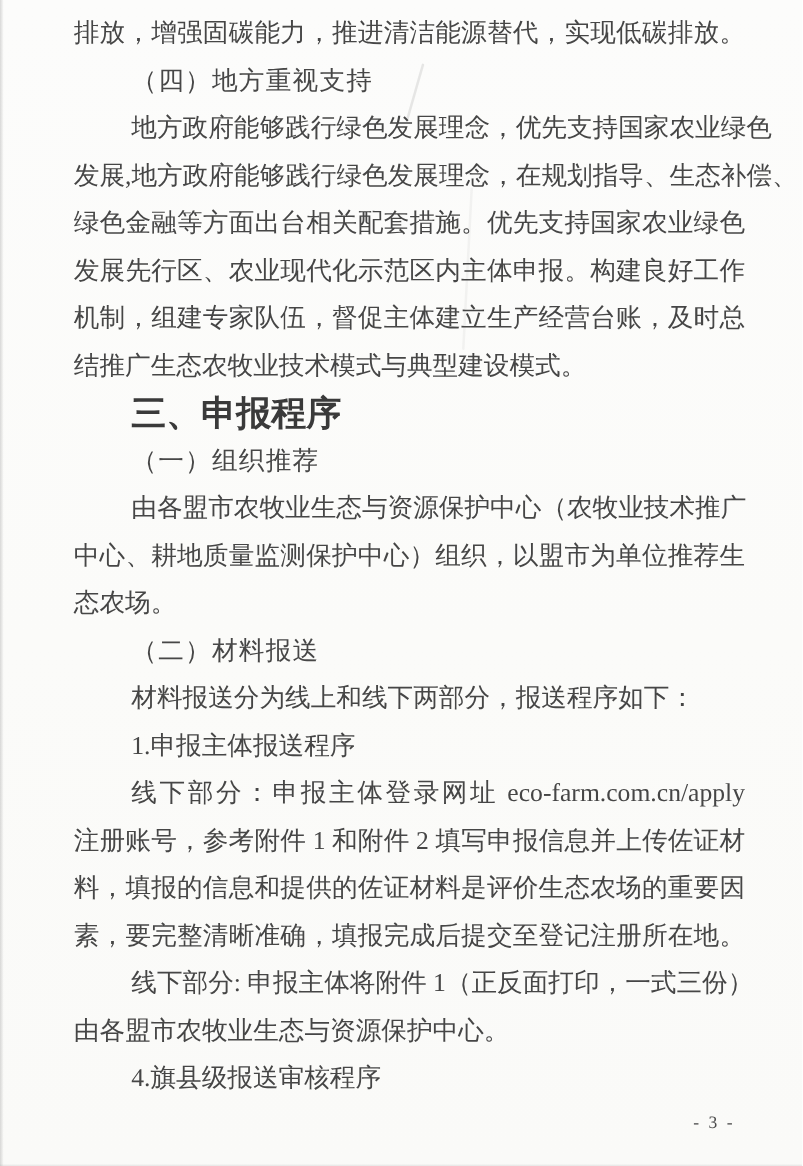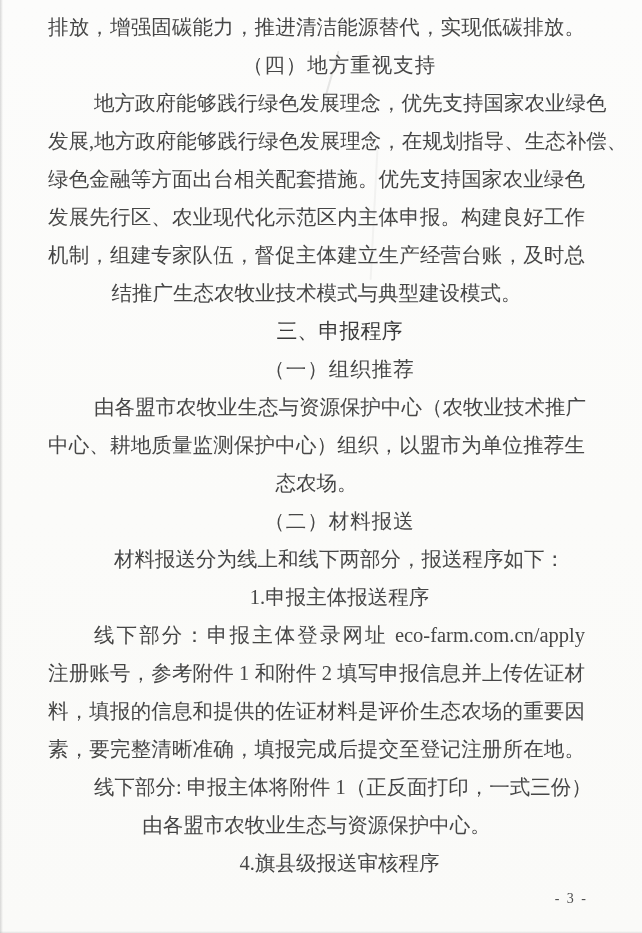--- a/index.html
+++ b/index.html
@@ -39,45 +39,45 @@
   .crease-2 {
     position: absolute;
     left: 373px; top: 150px;
     width: 2px; height: 130px;
     background: rgba(130,130,130,0.08);
     transform: rotate(3deg);
     border-radius: 2px;
   }
   .text-block {
     position: absolute;
-    left: 48px;
+    left: 59px;
     top: 8px;
     width: 537px;
   }
   .line {
     font-size: 20.5px;
     line-height: 38px;
     height: 38px;
     color: #464646;
     white-space: nowrap;
     overflow: visible;
-    text-align: center;
+    text-align: left;
   }
   .line.indent {
     padding-left: 46px;
   }
   .line.fill {
     text-align: justify;
     text-align-last: justify;
   }
   .line.heading {
     font-family: "Liberation Sans", "DejaVu Sans", sans-serif;
-    font-weight: 400;
+    font-weight: 700;
     color: #3a3a3a;
-    font-size: 21px;
+    font-size: 28px;
   }
   .line.subheading {
     color: #474747;
     letter-spacing: 1px;
   }
   .page-number {
     position: absolute;
     top: 891px;
     right: 54px;
     font-size: 14px;

